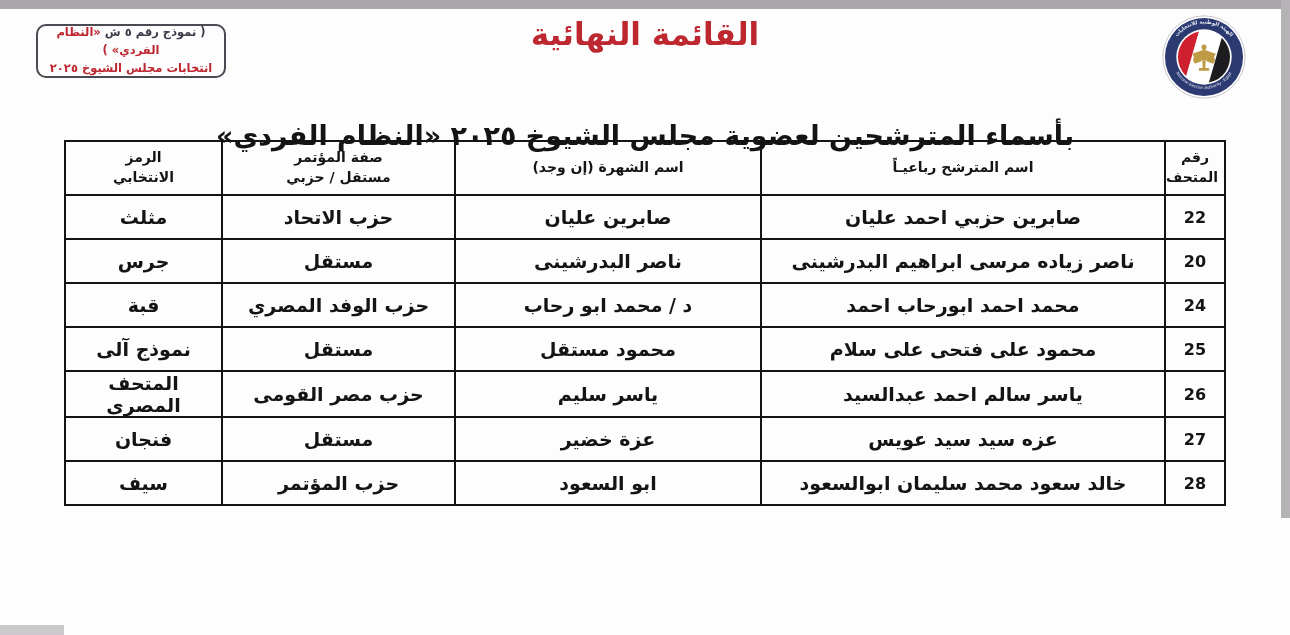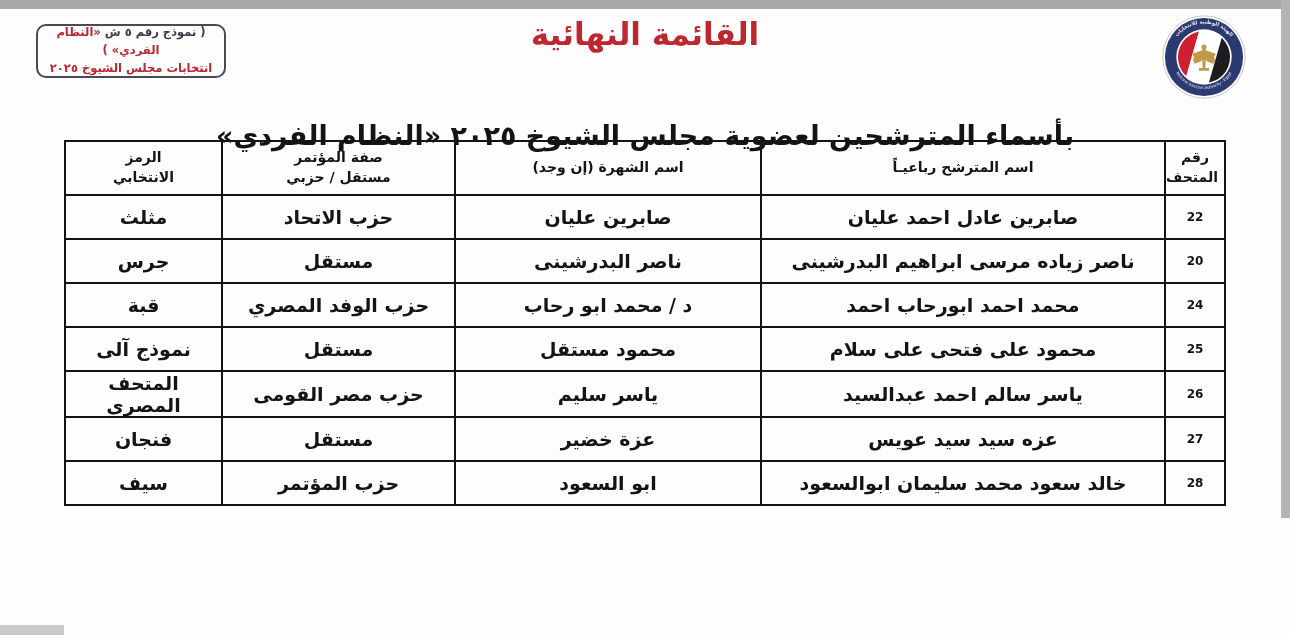--- a/index.html
+++ b/index.html
@@ -40,21 +40,21 @@
     border-collapse:collapse;table-layout:fixed;direction:rtl;
   }
   .list-table th,.list-table td{
     border:2px solid #141414;text-align:center;vertical-align:middle;
     font-weight:bold;color:#141414;padding:0 6px;overflow:hidden;
   }
   .list-table th{height:52px;font-size:14px;line-height:1.4;}
   .list-table td{height:42px;font-size:19px;}
   .th-line{display:block;}
   .th-line:empty{display:none;}
-  td.num{font-size:12px;direction:ltr;}
+  td.num{font-size:16px;direction:ltr;}
 </style>
 </head>
 <body>
 
 <div class="edge-top"></div>
 <div class="edge-right"></div>
 <div class="edge-bl"></div>
 
 <div class="form-box" dir="rtl">
   <div>
@@ -131,21 +131,21 @@
       </th>
       <th>
         <span class="th-line">الرمز</span>
         <span class="th-line">الانتخابي</span>
       </th>
     </tr>
   </thead>
   <tbody>
     <tr>
       <td class="num">22</td>
-      <td>صابرين عادل احمد عليان</td>
+      <td>صابرين حزبي احمد عليان</td>
       <td>صابرين عليان</td>
       <td>حزب الاتحاد</td>
       <td>مثلث</td>
     </tr>
     <tr>
       <td class="num">20</td>
       <td>ناصر زياده مرسى ابراهيم البدرشينى</td>
       <td>ناصر البدرشينى</td>
       <td>مستقل</td>
       <td>جرس</td>

